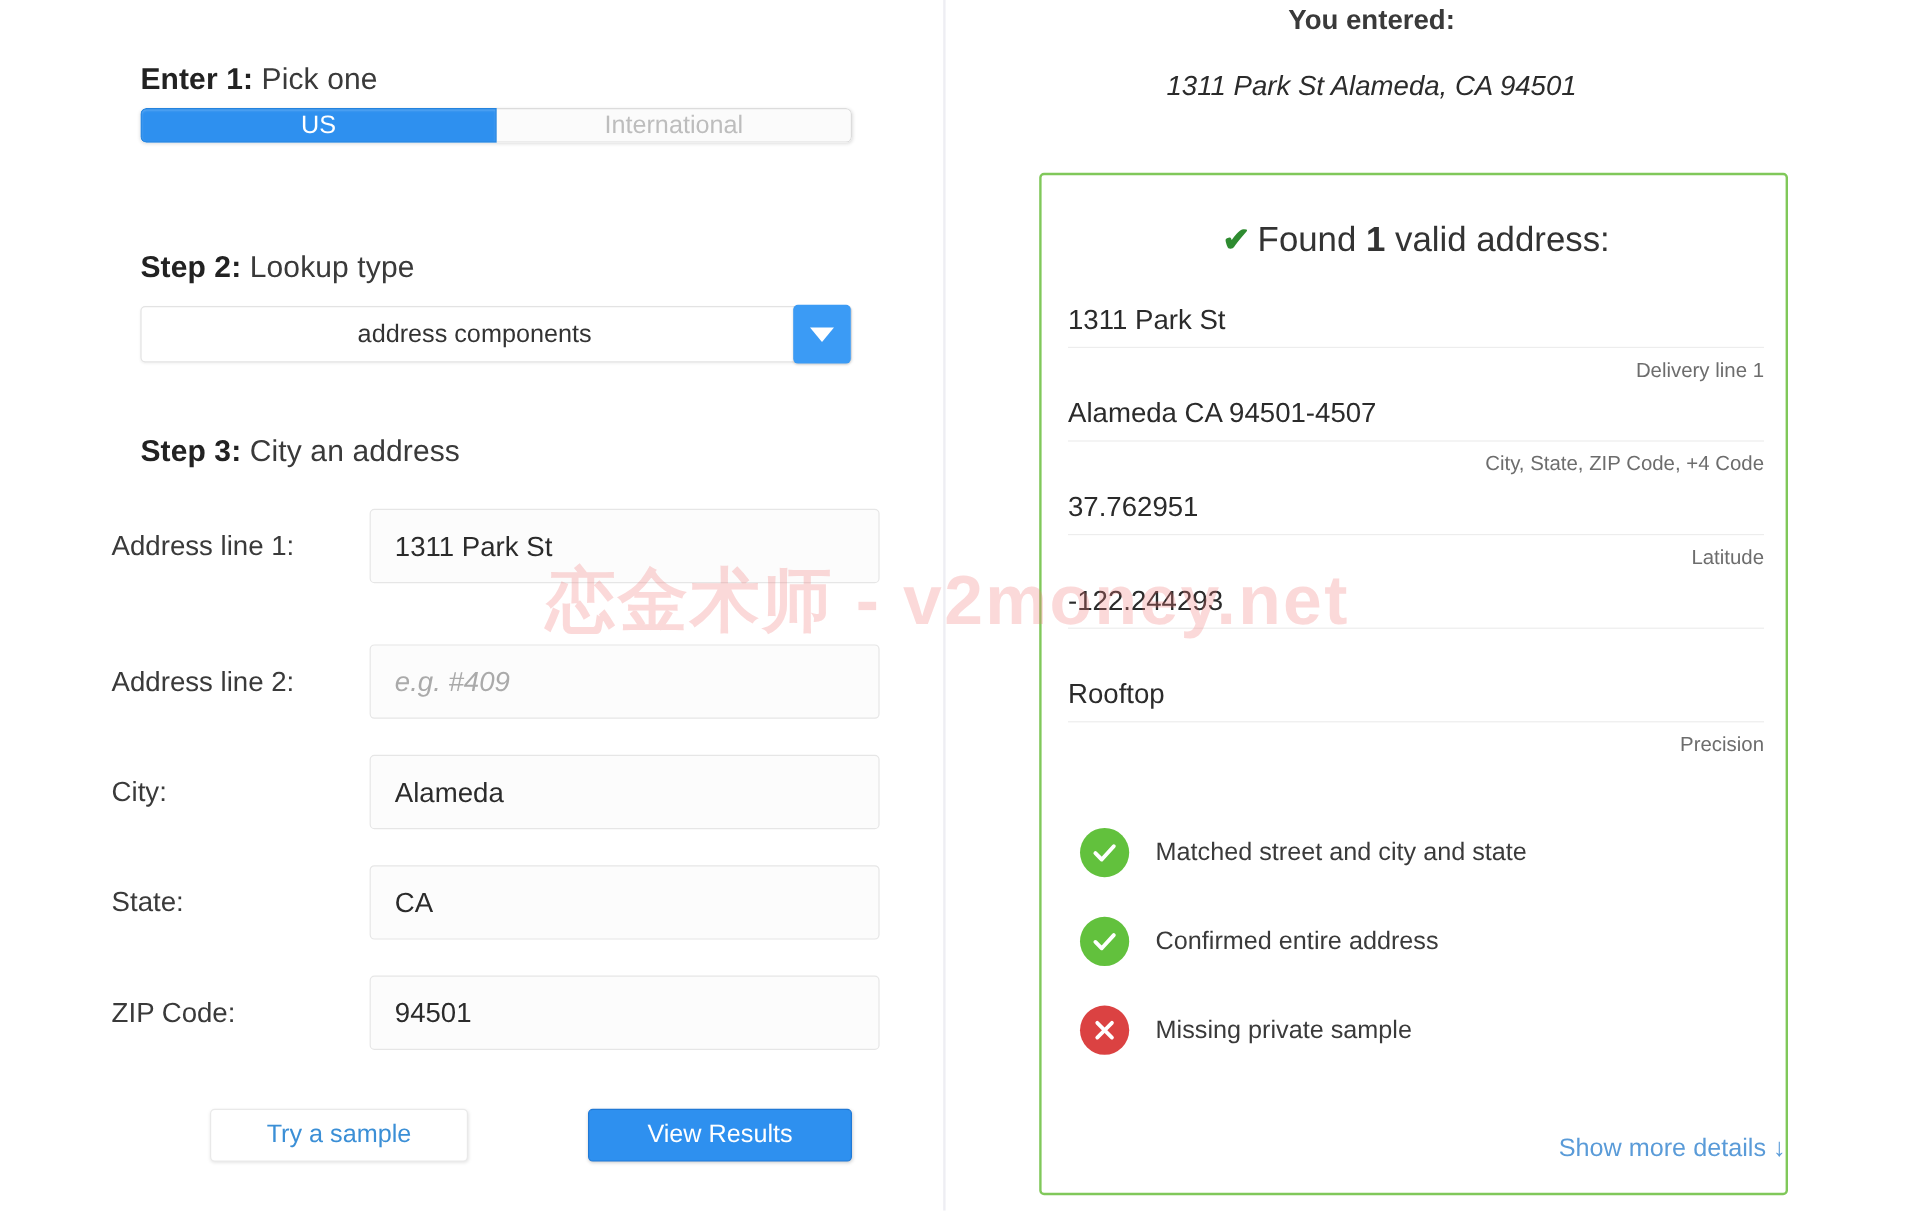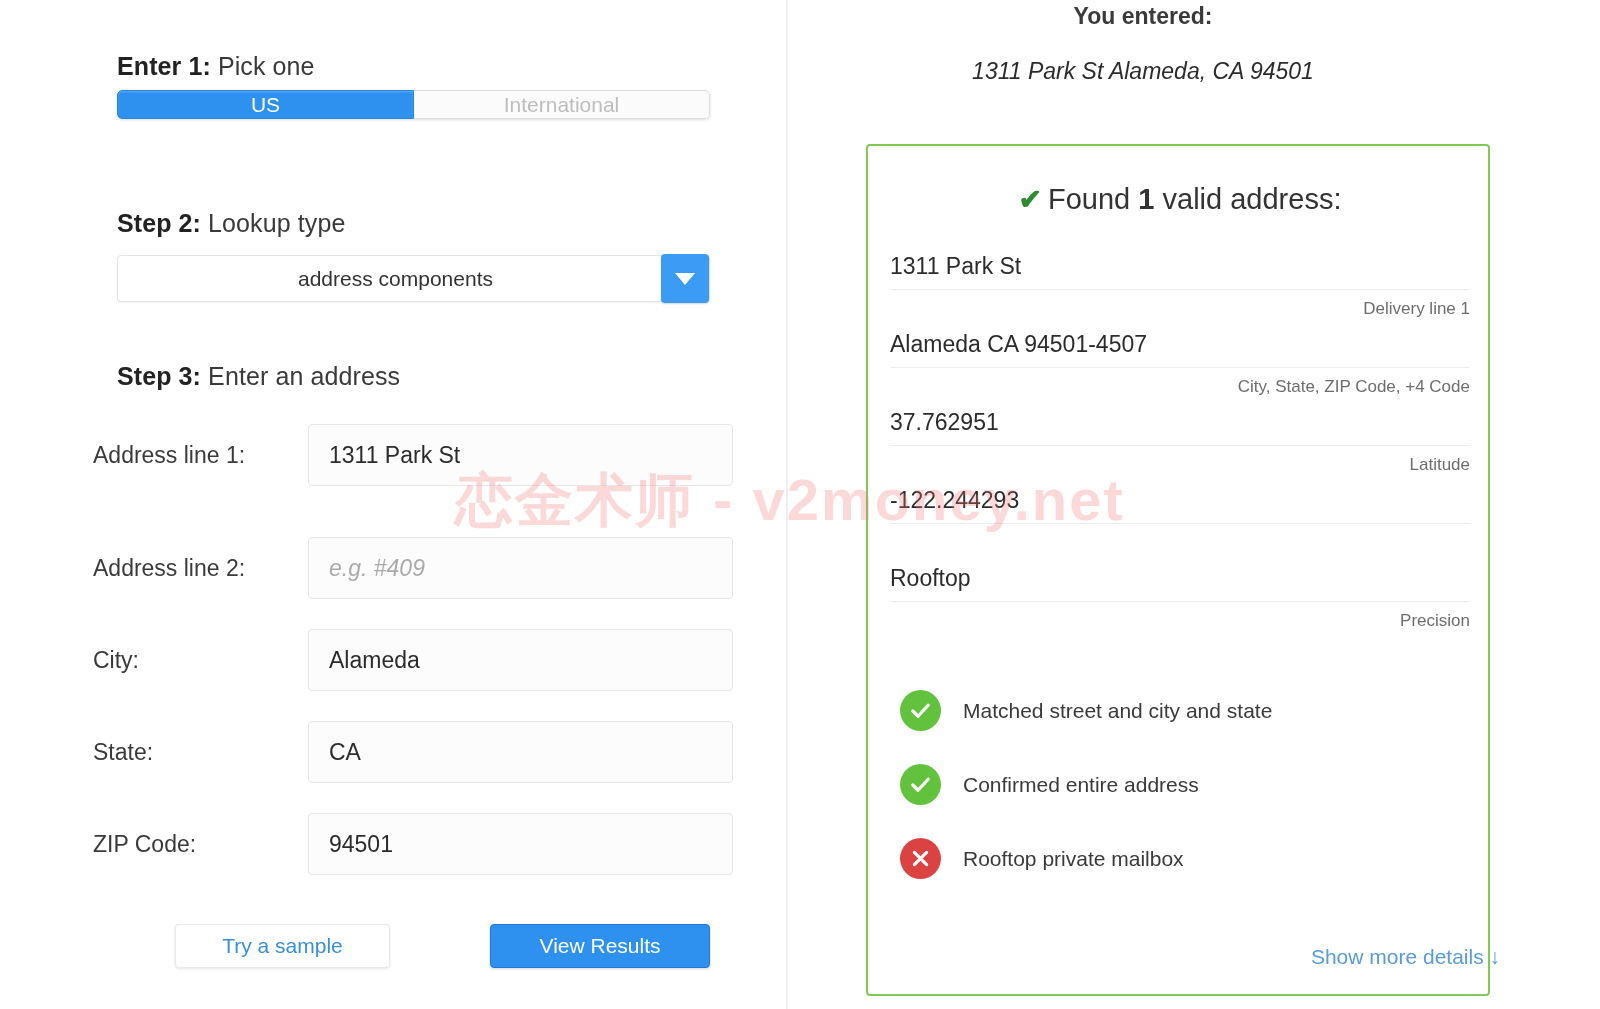--- a/index.html
+++ b/index.html
@@ -247,21 +247,21 @@
   .badge-icon.bad { background: #db4242; }
   .badge-text {
     margin-left: 22px;
     font-size: 21px;
     color: #3a3a3a;
     white-space: nowrap;
   }
 
   .show-more {
     position: absolute;
-    left: 12px; top: 945px;
+    left: 0; top: 945px;
     width: 700px;
     text-align: right;
     font-size: 21px;
     color: #5a9bd8;
     cursor: pointer;
     white-space: nowrap;
   }
 
   
   .watermark {
@@ -298,21 +298,21 @@
     <div class="select-wrap">
       <div class="select-value">address components</div>
       <div class="select-arrow">
         <svg width="22" height="14" viewBox="0 0 22 14" aria-hidden="true">
           <polygon points="1,1 21,1 11,13" fill="#ffffff"></polygon>
         </svg>
       </div>
     </div>
 
     <div class="step-head" style="left:117px; top:362px;">
-      <span class="num">Step 3:</span><span class="txt"> Enter an address</span>
+      <span class="num">Step 3:</span><span class="txt"> City an address</span>
     </div>
 
     <div class="form-row" style="top:424px;">
       <div class="form-label">Address line 1:</div>
       <div class="form-input">1311 Park St</div>
     </div>
 
     <div class="form-row" style="top:537px;">
       <div class="form-label">Address line 2:</div>
       <div class="form-input placeholder">e.g. #409</div>
@@ -392,21 +392,21 @@
         <div class="badge-text">Confirmed entire address</div>
       </div>
 
       <div class="badge-row" style="top:692px;">
         <div class="badge-icon bad">
           <svg width="21" height="21" viewBox="0 0 24 24" aria-hidden="true">
             <line x1="5" y1="5" x2="19" y2="19" stroke="#ffffff" stroke-width="3.6" stroke-linecap="round"></line>
             <line x1="19" y1="5" x2="5" y2="19" stroke="#ffffff" stroke-width="3.6" stroke-linecap="round"></line>
           </svg>
         </div>
-        <div class="badge-text">Rooftop private mailbox</div>
+        <div class="badge-text">Missing private sample</div>
       </div>
 
     </div>
 
     <div class="show-more">Show more details ↓</div>
   </div>
 
   <div class="watermark">恋金术师 - v2money.net</div>
 
 </div>

